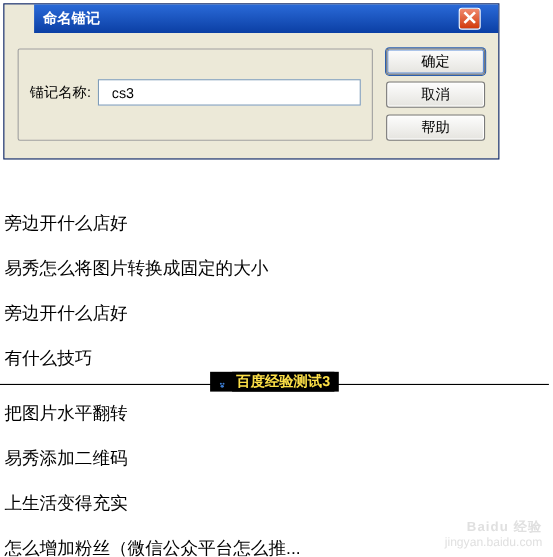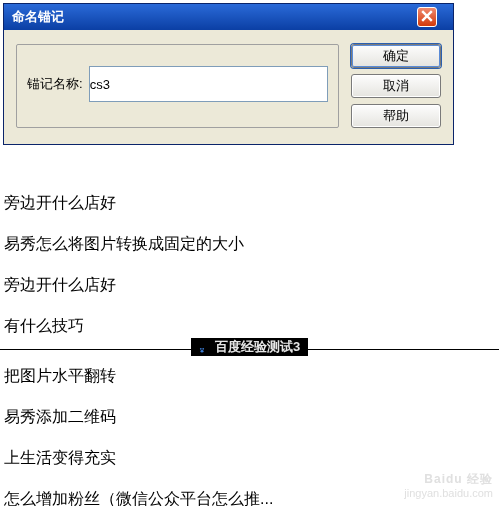--- a/index.html
+++ b/index.html
@@ -1,37 +1,37 @@
 <!DOCTYPE html>
 <html><head>
 <meta charset="utf-8">
 <style>
   * { box-sizing: border-box; margin: 0; padding: 0; }
   body { font-family: "Microsoft YaHei", SimSun, Arial, sans-serif; font-size: 12px; background: #fff; width: 503px; height: 506px; overflow: hidden; position: relative; }
 
   .dialog { width: 451px; margin: 3px 0 0 3px; border: 1px solid #0a246a; background: #ece9d8; }
-  .titlebar { background: linear-gradient(#2a6ad8,#0b3fa4); color: #fff; font-weight: bold; font-size: 13px; padding: 3px 16px 3px 8px; display: flex; align-items: center; justify-content: space-between; }
+  .titlebar { background: linear-gradient(#2a6ad8,#0b3fa4); color: #fff; font-weight: bold; font-size: 13px; padding: 3px 16px 3px 8px; display: flex; align-items: center; justify-content: space-between; margin-left: 27px; }
   .close-btn { width: 20px; height: 20px; background: linear-gradient(#f08a6f,#d1390a); border: 1px solid #fff; border-radius: 3px; display:flex; align-items:center; justify-content:center; cursor:pointer; }
   .close-btn svg { width: 12px; height: 12px; }
 
   .dlg-body { padding: 14px 12px 16px 12px; display:flex; gap:12px; }
   .form-area { border:1px solid #a0a0a0; background:#ece9d8; padding:14px 10px 18px 10px; flex:1; display:flex; align-items:center; gap:6px; border-radius:2px;justify-content:flex-end; }
   .form-area label { font-size:13px; }
-  .form-area input { flex:1; height:36px; border:1px solid #7f9db9; padding:1px 0; font-size:13px; background:#fff; }
+  .form-area input { flex:1; height:24px; border:1px solid #7f9db9; padding:1px 12px; font-size:13px; background:#fff; }
 
   .btn-col { display:flex; flex-direction:column; gap:6px; width:90px; }
   .win-btn { height:24px; border:1px solid #7a7a7a; background:linear-gradient(#fdfdfd,#e5e4df); border-radius:3px; font-size:13px; cursor:pointer; box-shadow:inset 0 0 0 1px #fff; }
   .win-btn.default { box-shadow:inset 0 0 0 1px #5a8bd6, 0 0 0 1px #2a5fb0; }
   
   .page-list { margin-top: 38px; padding: 0 4px 0 0; }
   .page-item { font-size:16px; color:#000; padding: 10px 0 10px 4px; }
   
   .hr-line { border-top:1px solid #000; margin: 2px 0 0 0; }
   .watermark-bar { text-align:center; margin-top:-12px; }
-  .watermark-bar span { display:inline-block; background:#000; color:#e5e5e5; font-weight:bold; font-size:13px; padding:0 4px; }
+  .watermark-bar span { display:inline-block; background:#000; color:#fde047; font-weight:bold; font-size:13px; padding:0 4px; }
   .paw-icon { display:inline-block; vertical-align:middle; width:14px; height:14px; margin-right:2px; }
   
   .corner-wm { position:absolute; right:10px; bottom:6px; color:#e0e0e0; font-size:11px; text-align:right; line-height:14px; pointer-events:none; }
   .corner-wm .big { font-size:12px; font-weight:bold; letter-spacing:1px; }
 </style>
 </head>
 <body>
 
 <div class="dialog">
   <div class="titlebar">

